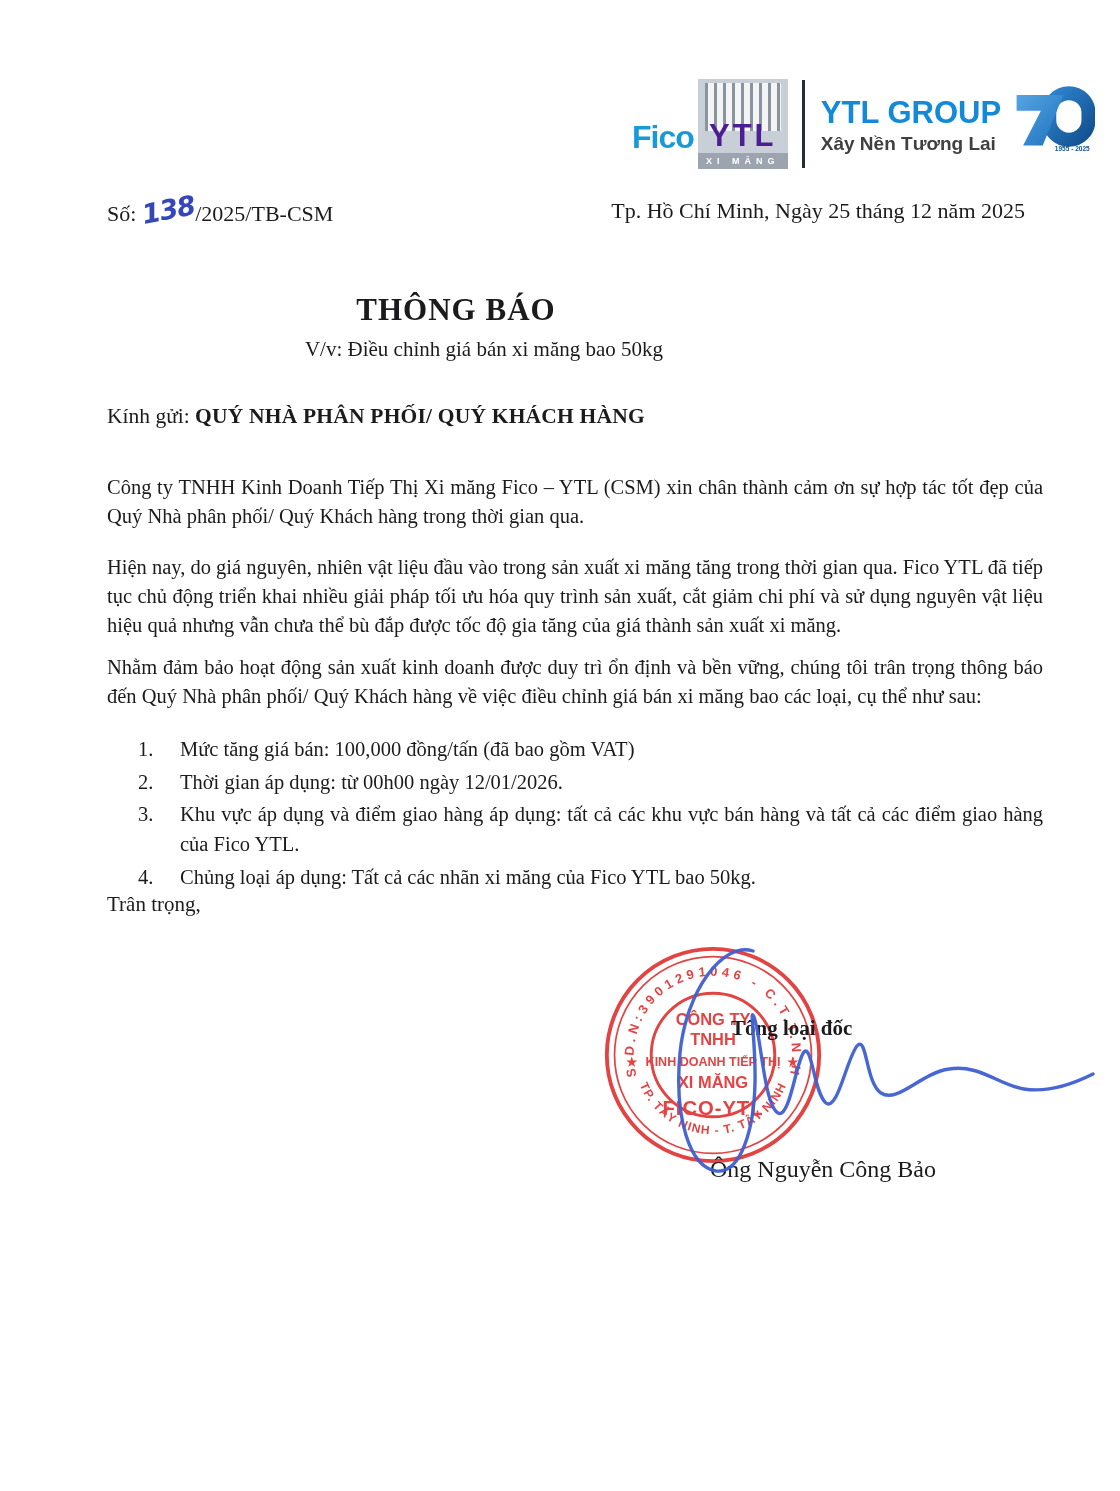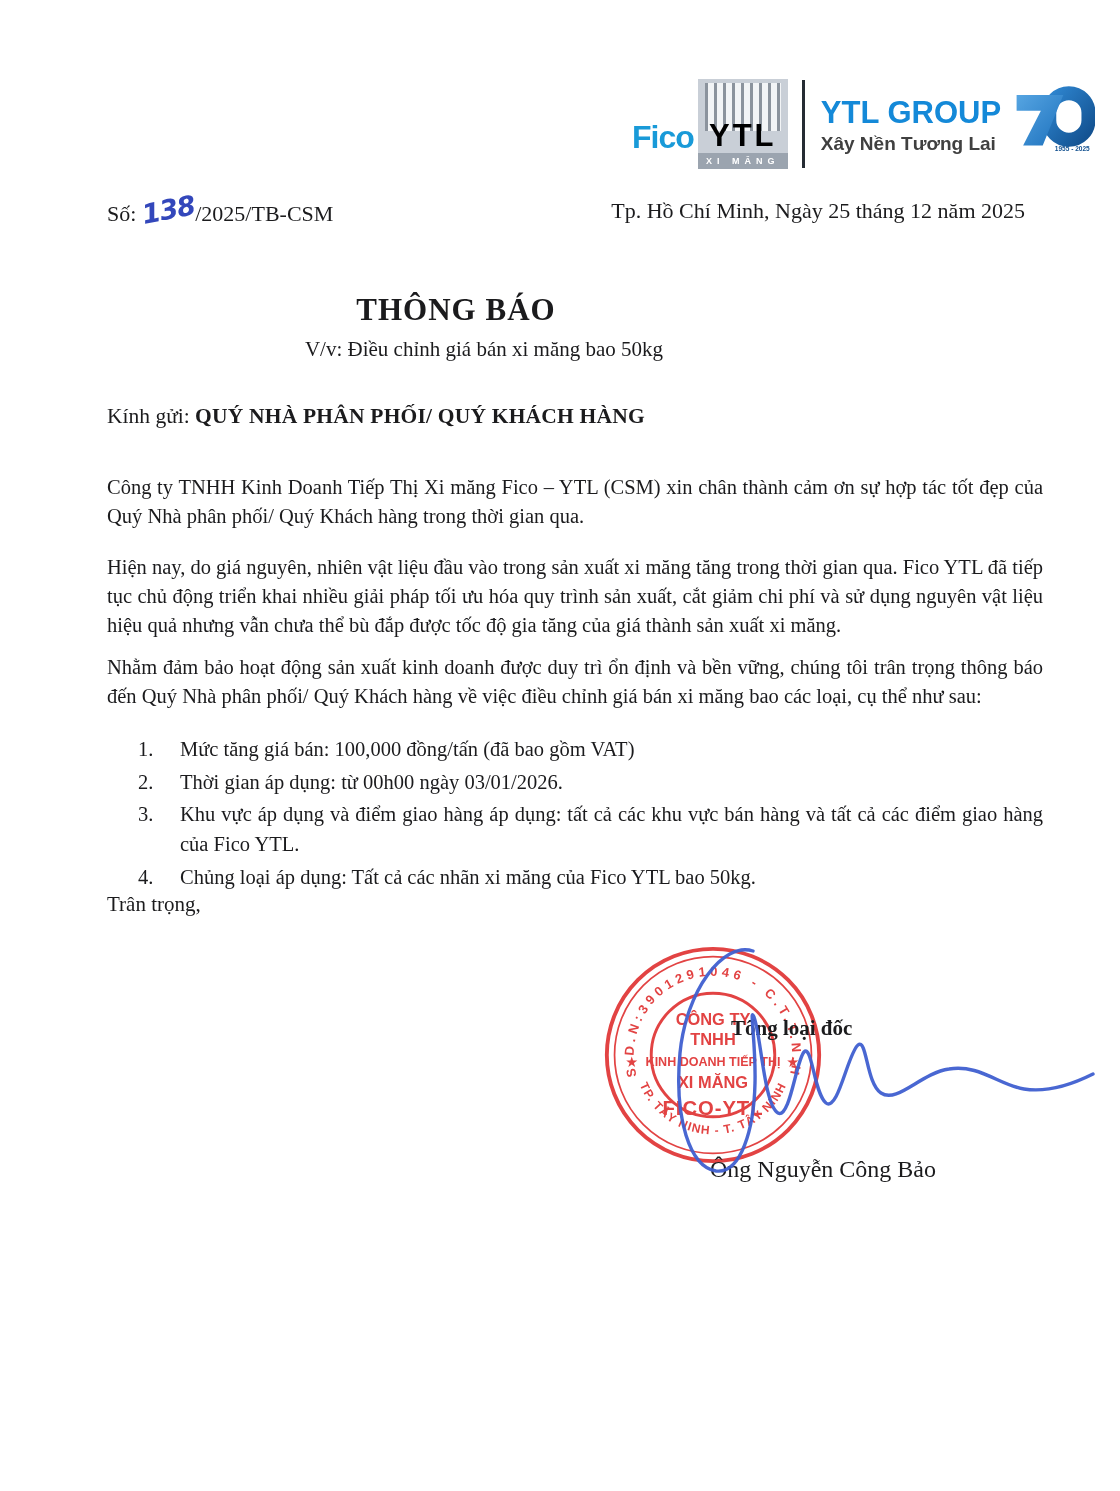--- a/index.html
+++ b/index.html
@@ -17,21 +17,21 @@
     font-size:32px;color:#199ad8;letter-spacing:-1px;margin-top:26px;margin-right:4px;
   }
   .fico-box{position:relative;width:90px;height:90px;background:#c9cfd7;}
   .fico-bars{
     position:absolute;top:4px;left:7px;right:7px;height:48px;
     background:repeating-linear-gradient(90deg,#8b939d 0 3px,#f2f4f6 3px 9px);
   }
   .fico-ytl-letters{
     position:absolute;bottom:15px;left:0;width:100%;text-align:center;
     font-family:"Liberation Sans", sans-serif;font-weight:bold;font-size:31px;
-    color:#000000;letter-spacing:3px;
+    color:#4c1d95;letter-spacing:3px;
   }
   .fico-ximang{
     position:absolute;bottom:0;left:0;width:100%;height:16px;line-height:16px;
     background:#9ba4af;color:#ffffff;text-align:center;
     font-family:"Liberation Sans", sans-serif;font-weight:bold;font-size:9px;letter-spacing:5px;
   }
   .logo-divider{width:3px;height:88px;background:#252b33;margin:0 16px 0 14px;}
   .ytl-group-block{display:flex;flex-direction:column;justify-content:center;margin-top:4px;}
   .ytl-group-title{
     font-family:"Liberation Sans", sans-serif;font-weight:bold;font-size:31px;
@@ -122,21 +122,21 @@
 <p class="abs para p2">Hiện nay, do giá nguyên, nhiên vật liệu đầu vào trong sản xuất xi măng tăng trong thời gian qua. Fico YTL đã tiếp tục chủ động triển khai nhiều giải pháp tối ưu hóa quy trình sản xuất, cắt giảm chi phí và sử dụng nguyên vật liệu hiệu quả nhưng vẫn chưa thể bù đắp được tốc độ gia tăng của giá thành sản xuất xi măng.</p>
 <p class="abs para p3">Nhằm đảm bảo hoạt động sản xuất kinh doanh được duy trì ổn định và bền vững, chúng tôi trân trọng thông báo đến Quý Nhà phân phối/ Quý Khách hàng về việc điều chỉnh giá bán xi măng bao các loại, cụ thể như sau:</p>
 
 <div class="abs list-block">
   <div class="list-item">
     <span class="num">1.</span>
     <span class="txt">Mức tăng giá bán: 100,000 đồng/tấn (đã bao gồm VAT)</span>
   </div>
   <div class="list-item">
     <span class="num">2.</span>
-    <span class="txt">Thời gian áp dụng: từ 00h00 ngày 03/01/2026.</span>
+    <span class="txt">Thời gian áp dụng: từ 00h00 ngày 12/01/2026.</span>
   </div>
   <div class="list-item">
     <span class="num">3.</span>
     <span class="txt">Khu vực áp dụng và điểm giao hàng áp dụng: tất cả các khu vực bán hàng và tất cả các điểm giao hàng của Fico YTL.</span>
   </div>
   <div class="list-item">
     <span class="num">4.</span>
     <span class="txt">Chủng loại áp dụng: Tất cả các nhãn xi măng của Fico YTL bao 50kg.</span>
   </div>
 </div>

